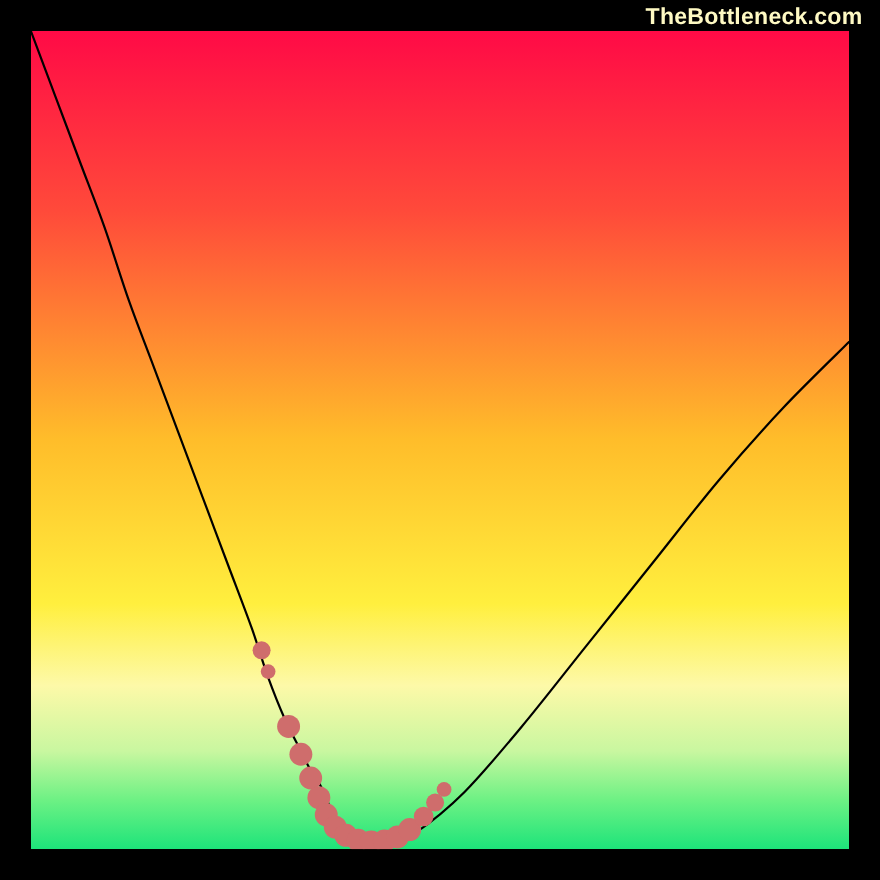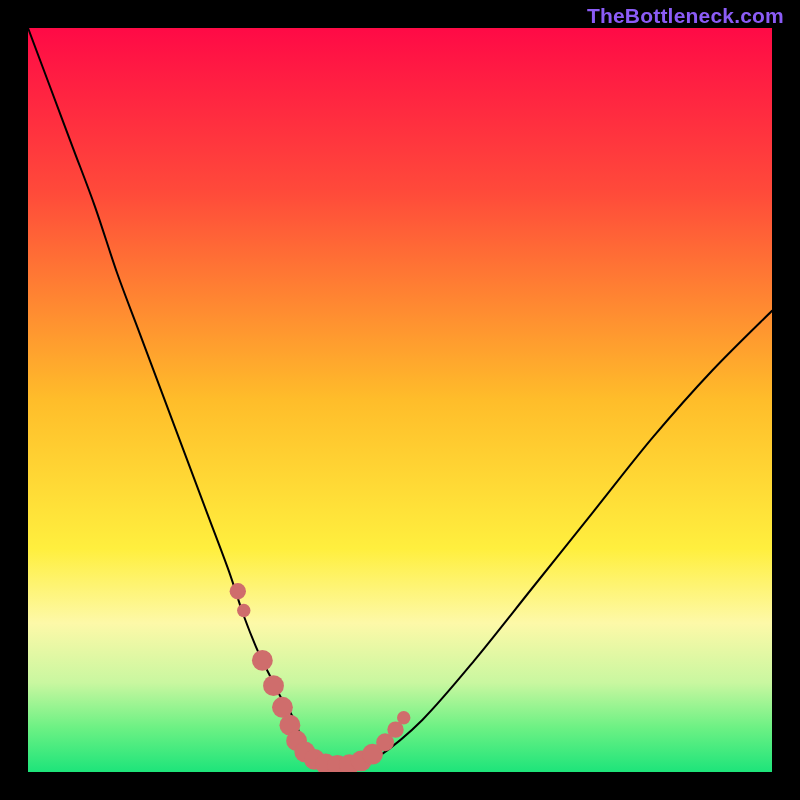--- a/index.html
+++ b/index.html
@@ -36,21 +36,21 @@
     inset: 0;
     width: 100%;
     height: 100%;
   }
   .watermark {
     position: absolute;
     top: 4px;
     right: 16px;
     font-size: 21px;
     font-weight: 600;
-    color: #8b5cf6;
+    color: #fef9c3;
     letter-spacing: 0.2px;
   }
 </style>
 </head>
 <body>
 
 <div class="frame">
   <div class="plot">
     <svg class="gradient" viewBox="0 0 100 100" preserveAspectRatio="none">
       <defs>

